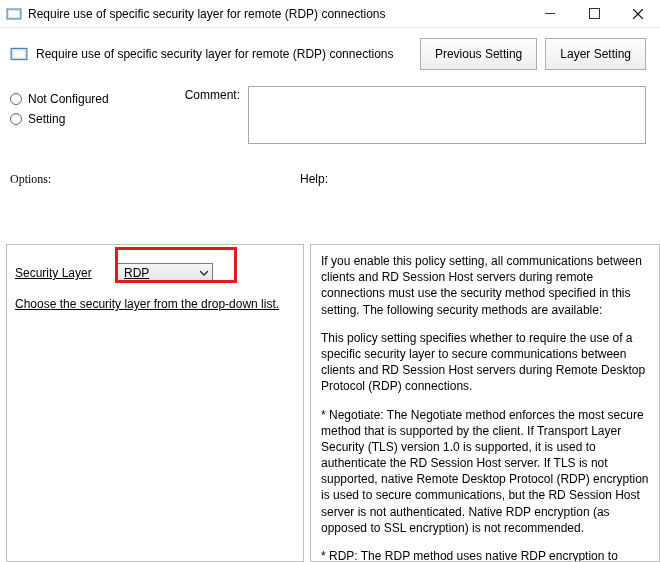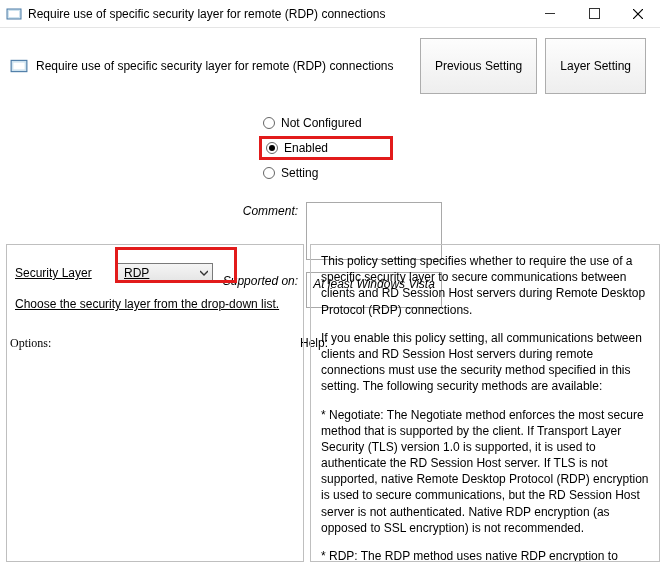--- a/index.html
+++ b/index.html
@@ -37,44 +37,43 @@
 .winctl .close svg { width:10px; height:10px;}
 .header-row {
   display: flex; align-items: center;
   padding: 10px 14px 6px 10px;
 }
 .header-row .app-icon { margin-right: 8px; }
 .header-row .hdr-title { flex:1; font-size:12px; }
 .btn {
   background: linear-gradient(#fdfdfd,#eee);
   border:1px solid #adadad;
-  padding:20px 14px;
+  padding:8px 14px;
   font-size:12px;
   cursor:pointer;
   margin-left:8px;
 }
 .state-block {
-  display:flex; align-items:center;
+  display:flex; align-items:flex-start;
   padding: 10px 14px 0 10px;
   gap: 16px;
-  flex-direction: column;
 }
 .radios { width:130px; }
 .radio-row { display:flex; align-items:center; margin:6px 0; }
 .radio-circle {
   width:12px; height:12px; border:1px solid #666; border-radius:50%;
   margin-right:6px; display:flex; align-items:center; justify-content:center;
 }
 .radio-circle.sel::after { content:""; width:6px; height:6px; background:#000; border-radius:50%; }
 .radio-label { font-size:12px; }
 .note-enabled {
   border:3px solid #e21b1b; padding:2px 8px 2px 4px;
   margin-left:-4px;
 }
-.fields { flex:1;font-style:italic; }
+.fields { flex:1; }
 .field-row { display:flex; align-items:flex-start; margin-bottom:12px; }
 .field-row .lbl { width:92px; text-align:right; padding-right:8px; padding-top:2px;}
 .comment-box {
   flex:1; height:58px; border:1px solid #a9a9a9; background:#fff;
 }
 .supported-box {
   flex:1; height:36px; border:1px solid #a9a9a9; background:#fff; padding:4px 6px;
   font-size:12px;
 }
 .section-heads {
@@ -144,37 +143,29 @@
   <button class="btn">Previous Setting</button>
   <button class="btn">Layer Setting</button>
 </div>
 
 <div class="state-block">
   <div class="radios">
     <div class="radio-row">
       <span class="radio-circle"></span>
       <span class="radio-label">Not Configured</span>
     </div>
-    <div class="radio-row note-enabled">
-      <span class="radio-circle sel"></span>
-      <span class="radio-label">Enabled</span>
-    </div>
     <div class="radio-row">
       <span class="radio-circle"></span>
       <span class="radio-label">Setting</span>
     </div>
   </div>
   <div class="fields">
     <div class="field-row">
       <div class="lbl">Comment:</div>
       <div class="comment-box"></div>
-    </div>
-    <div class="field-row">
-      <div class="lbl">Supported on:</div>
-      <div class="supported-box">At least Windows Vista</div>
     </div>
   </div>
 </div>
 
 <div class="section-heads">
   <div class="opt-h">Options:</div>
   <div>Help:</div>
 </div>
 
 <div class="panels">
@@ -188,18 +179,18 @@
           <svg viewBox="0 0 8 8">
               <polyline points="0,2 4,6 8,2" fill="none" stroke="#333" stroke-width="1.4"></polyline>
             </svg>
         </span>
       </div>
     </div>
     <div class="opt-desc">Choose the security layer from the drop-down list.</div>
   </div>
 
   <div class="help-panel">
+    <p>If you enable this policy setting, all communications between clients and RD Session Host servers during remote connections must use the security method specified in this setting. The following security methods are available:</p>
     <p>This policy setting specifies whether to require the use of a specific security layer to secure communications between clients and RD Session Host servers during Remote Desktop Protocol (RDP) connections.</p>
-    <p>If you enable this policy setting, all communications between clients and RD Session Host servers during remote connections must use the security method specified in this setting. The following security methods are available:</p>
     <p>* Negotiate: The Negotiate method enforces the most secure method that is supported by the client. If Transport Layer Security (TLS) version 1.0 is supported, it is used to authenticate the RD Session Host server. If TLS is not supported, native Remote Desktop Protocol (RDP) encryption is used to secure communications, but the RD Session Host server is not authenticated. Native RDP encryption (as opposed to SSL encryption) is not recommended.</p>
     <p>* RDP: The RDP method uses native RDP encryption to secure</p>
   </div>
 </div>
 
 </body></html>

